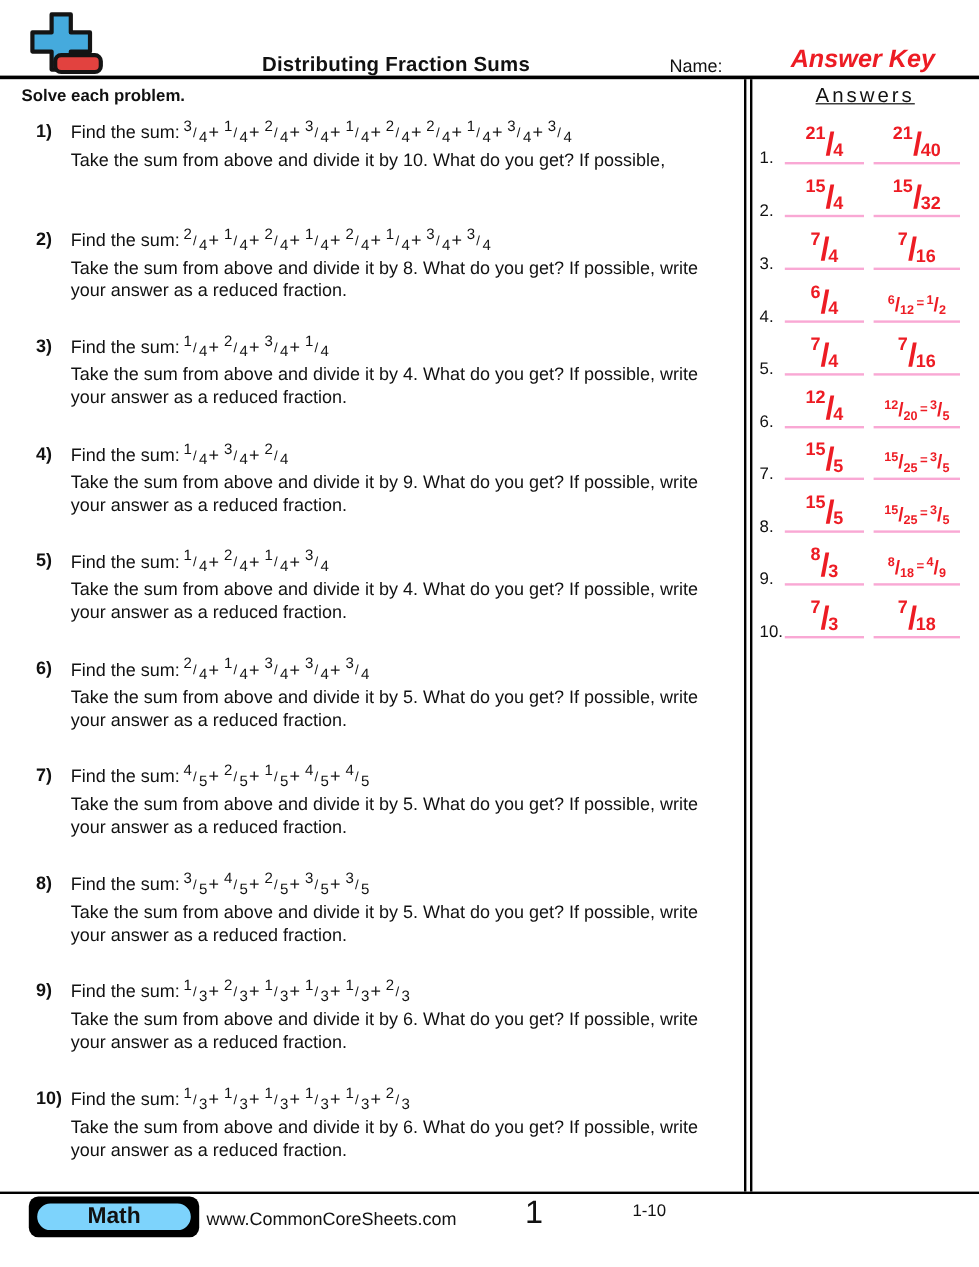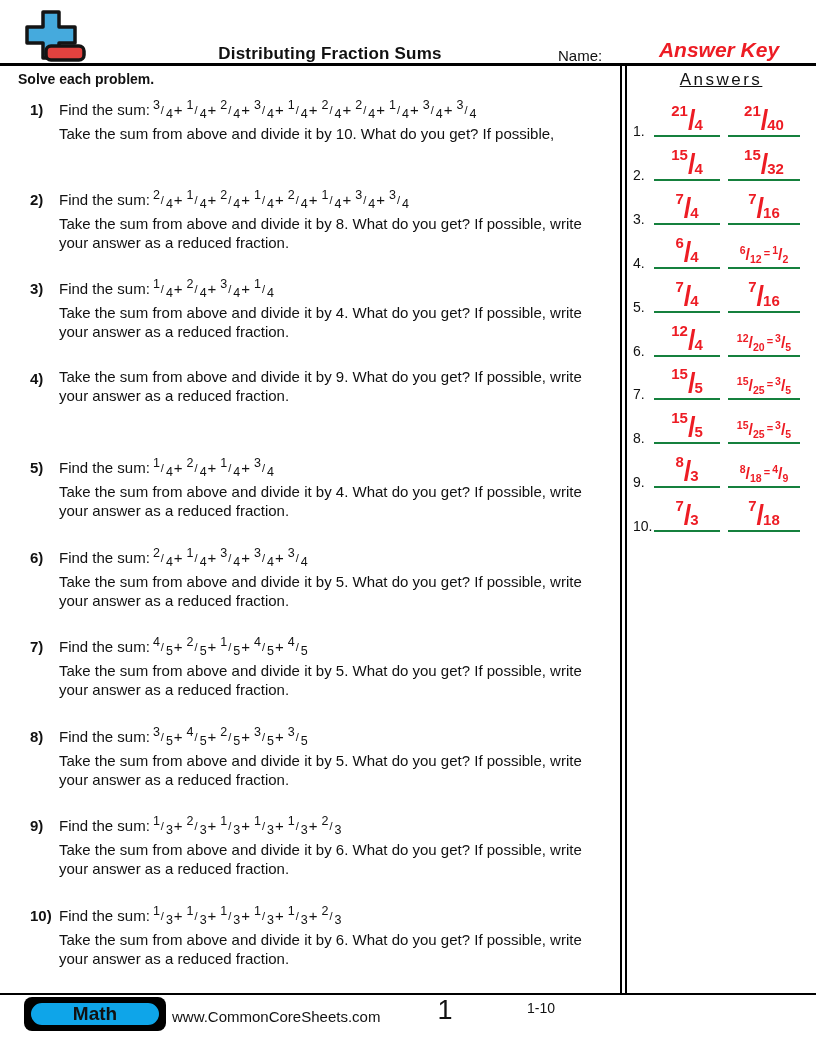--- a/index.html
+++ b/index.html
@@ -35,39 +35,39 @@
   .find-label{margin-right:3px;}
   .term sup{font-size:12.5px;vertical-align:6px;}
   .term .fs{font-size:11px;vertical-align:1px;margin:0 2px 0 1px;}
   .term sub{font-size:12.5px;vertical-align:-3px;}
   .term .plus{margin-left:1px;margin-right:4px;}
   .instr-line{font-size:15px;line-height:19px;white-space:nowrap;}
   
   #answers{position:absolute;left:628px;top:100px;width:188px;height:460px;}
   .answer-row{position:absolute;left:0;width:188px;height:44px;}
   .anum{position:absolute;left:5px;bottom:5px;font-size:14px;}
-  .blank{position:absolute;bottom:7px;border-bottom:2px solid #15803d;text-align:center;}
+  .blank{position:absolute;bottom:7px;border-bottom:2px solid #f9a8d4;text-align:center;}
   .blank1{left:26px;width:66px;}
   .blank2{left:100px;width:72px;}
   .bfrac{display:inline-block;line-height:1;color:var(--red);font-weight:bold;
     white-space:nowrap;padding-bottom:1px;}
   .bfrac .n{font-size:15px;vertical-align:14px;}
   .bfrac .sl{font-size:27px;vertical-align:1px;letter-spacing:-1px;}
   .bfrac .d{font-size:15px;vertical-align:0;}
   .sfrac{display:inline-block;line-height:1;color:var(--red);font-weight:bold;
     white-space:nowrap;padding-bottom:2px;}
   .sfrac .n{font-size:10.5px;vertical-align:8px;}
   .sfrac .sl{font-size:16px;vertical-align:2px;}
   .sfrac .d{font-size:10.5px;vertical-align:-1px;}
   .sfrac .eq{font-size:11px;vertical-align:5px;margin:0 2px;}
   
   .footer-rule{position:absolute;left:0;top:993px;width:816px;height:2px;background:#000;}
   .math-badge{position:absolute;left:24px;top:997px;width:142px;height:34px;
     background:#000;border-radius:8px;}
-  .math-badge-inner{position:absolute;left:5px;top:4px;right:5px;bottom:4px;background:#0ea5e9;
+  .math-badge-inner{position:absolute;left:5px;top:4px;right:5px;bottom:4px;background:#7dd3fc;
     border:2.5px solid #000;border-radius:14px;display:flex;align-items:center;
     justify-content:center;font-size:19px;font-weight:bold;}
   .website{position:absolute;left:172px;top:1008px;font-size:15px;}
   .page-num{position:absolute;left:400px;top:995px;width:90px;text-align:center;font-size:27px;}
   .score-area{position:absolute;left:527px;top:997px;display:flex;align-items:flex-end;}
   .score-label{font-size:14px;margin-right:7px;line-height:22px;}
   .score-grid{display:flex;}
   .score-cell{width:24.5px;height:22px;border:1.5px solid #000;margin-left:-1.5px;
     font-size:14px;line-height:19px;text-align:center;background:#fff;}
   .score-cell.shaded{background:var(--shaded);}
@@ -117,20 +117,23 @@
       <span class="find-label">Find the sum:</span><span class="terms"><span class="term"><sup>1</sup><span class="fs">/</span><sub>4</sub><span class="plus">+</span></span><span class="term"><sup>2</sup><span class="fs">/</span><sub>4</sub><span class="plus">+</span></span><span class="term"><sup>3</sup><span class="fs">/</span><sub>4</sub><span class="plus">+</span></span><span class="term"><sup>1</sup><span class="fs">/</span><sub>4</sub></span></span>
     </div>
     <div class="instr">
         <div class="instr-line">Take the sum from above and divide it by 4. What do you get? If possible, write</div>
         <div class="instr-line">your answer as a reduced fraction.</div>
       </div>
   </div>
 
   <div class="problem">
     <span class="pnum">4)</span>
+    <div class="sum-line">
+      <span class="find-label">Find the sum:</span><span class="terms"><span class="term"><sup>1</sup><span class="fs">/</span><sub>4</sub><span class="plus">+</span></span><span class="term"><sup>3</sup><span class="fs">/</span><sub>4</sub><span class="plus">+</span></span><span class="term"><sup>2</sup><span class="fs">/</span><sub>4</sub></span></span>
+    </div>
     <div class="instr">
         <div class="instr-line">Take the sum from above and divide it by 9. What do you get? If possible, write</div>
         <div class="instr-line">your answer as a reduced fraction.</div>
       </div>
   </div>
 
   <div class="problem">
     <span class="pnum">5)</span>
     <div class="sum-line">
       <span class="find-label">Find the sum:</span><span class="terms"><span class="term"><sup>1</sup><span class="fs">/</span><sub>4</sub><span class="plus">+</span></span><span class="term"><sup>2</sup><span class="fs">/</span><sub>4</sub><span class="plus">+</span></span><span class="term"><sup>1</sup><span class="fs">/</span><sub>4</sub><span class="plus">+</span></span><span class="term"><sup>3</sup><span class="fs">/</span><sub>4</sub></span></span>

